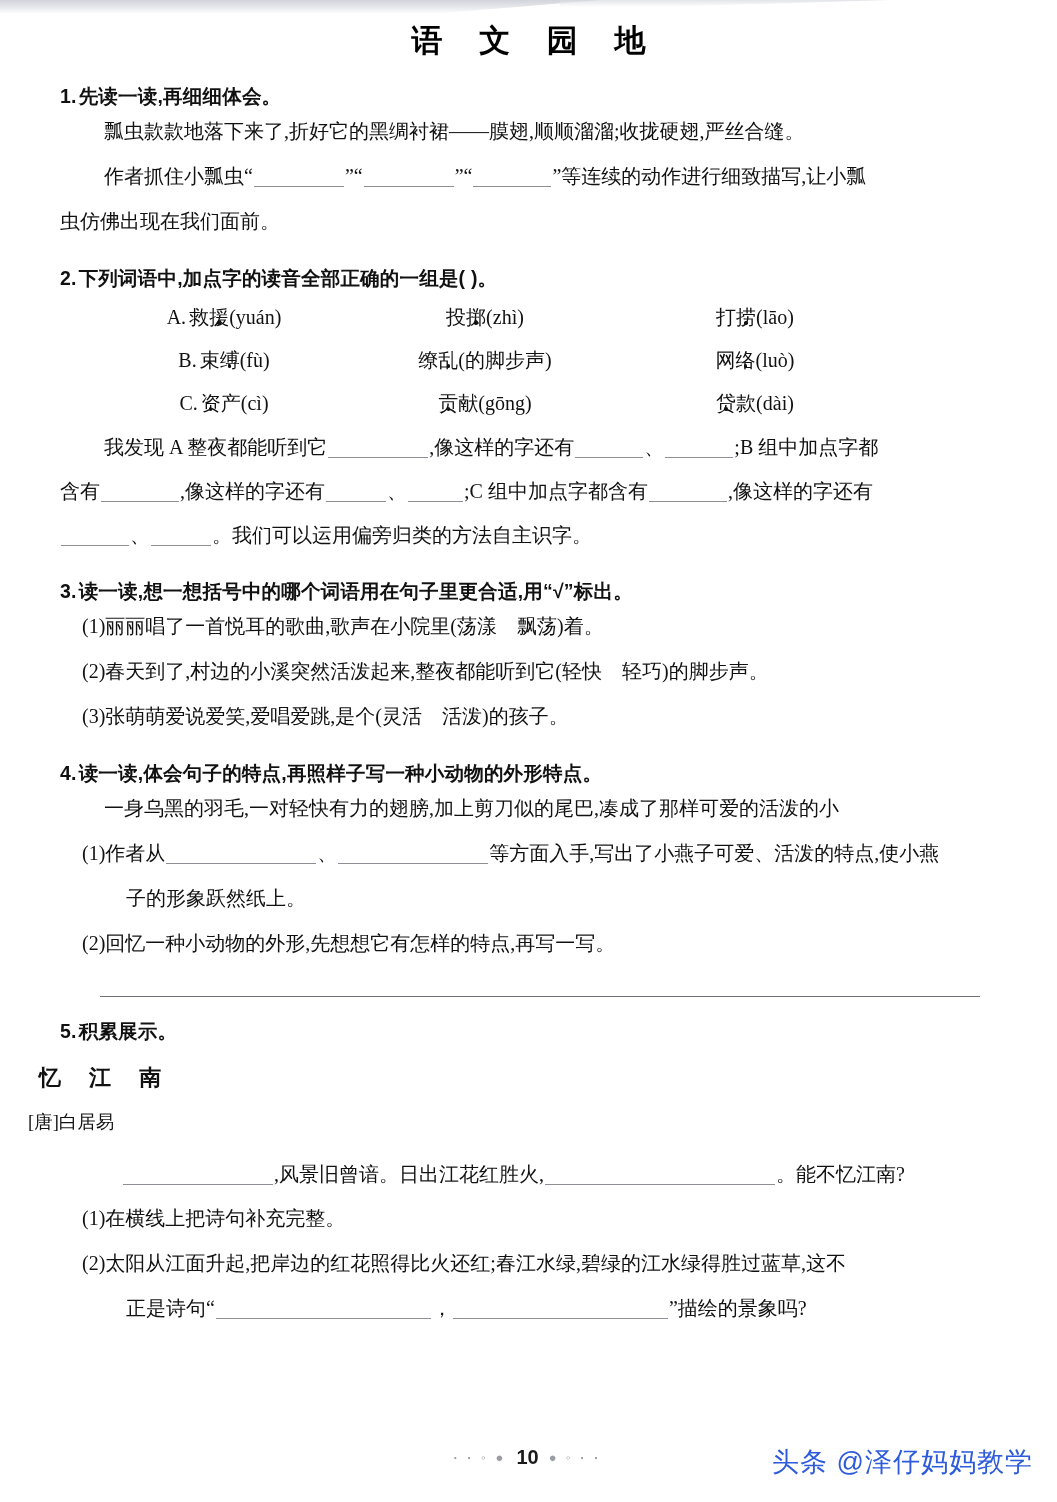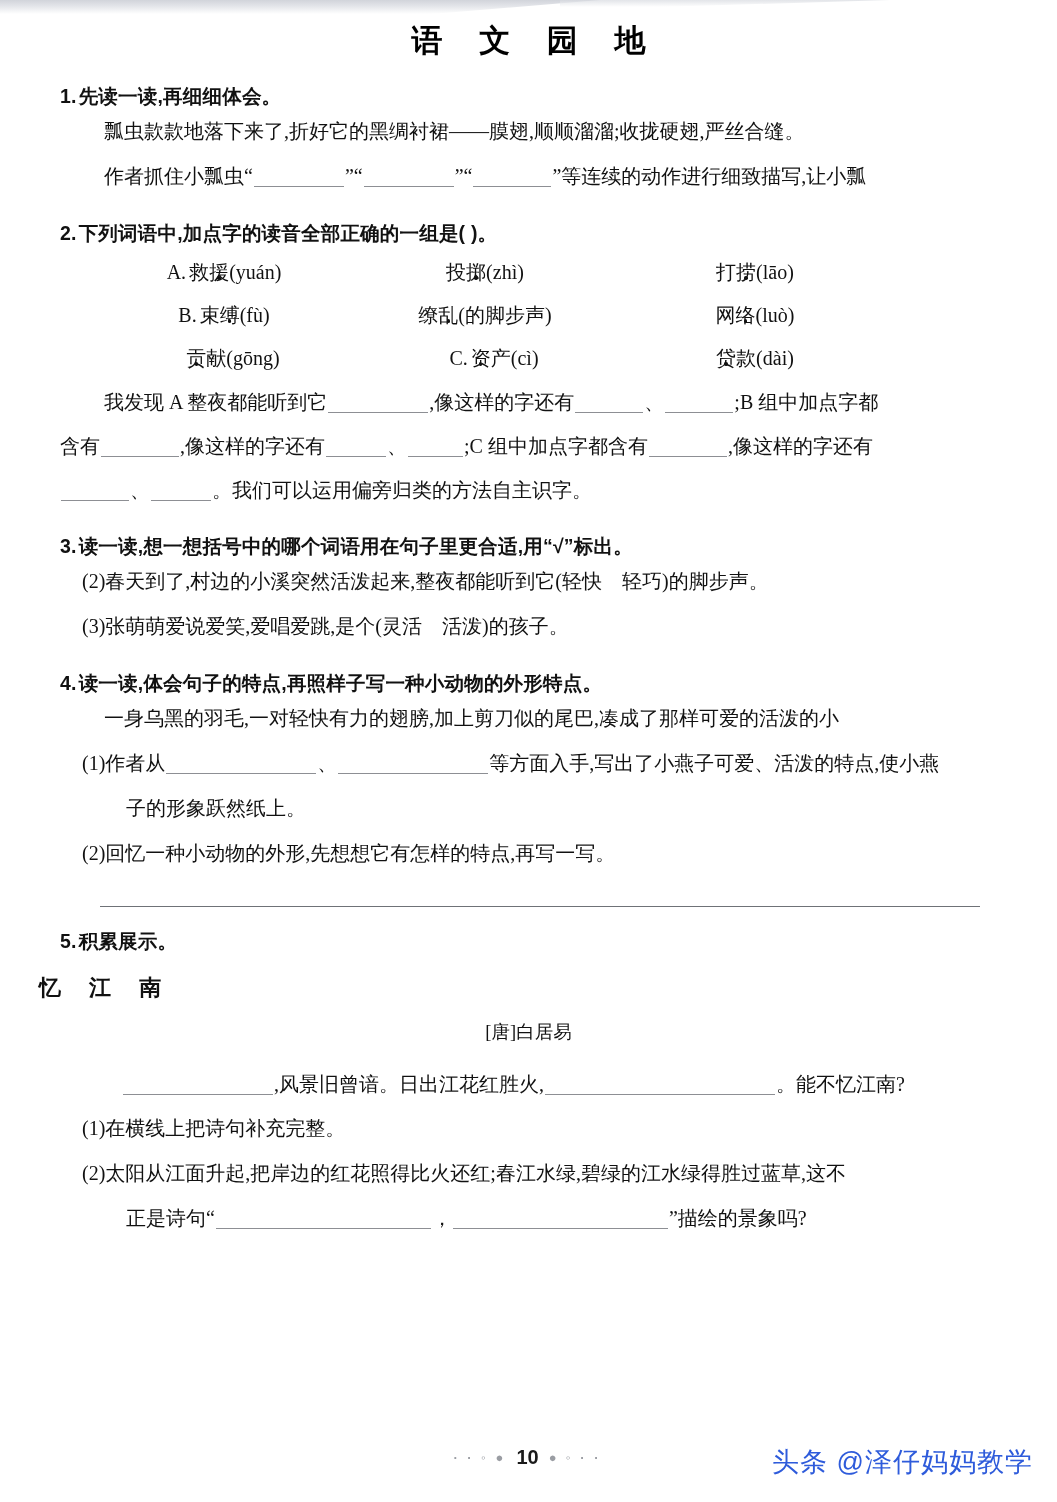--- a/index.html
+++ b/index.html
@@ -122,21 +122,21 @@
   .poem-title {
     text-align: left;
     font-family: "Liberation Sans", "DejaVu Sans", sans-serif;
     font-weight: bold;
     font-size: 22px;
     letter-spacing: 11px;
     padding-left: 11px;
     margin-top: 18px;
   }
   .poem-author {
-    text-align: center;
+    text-align: left;
     font-size: 18.5px;
     margin-top: 16px;
   }
   .poem-line {
     font-size: 20px;
     line-height: 44px;
     margin-left: 32px;
     padding-left: 62px;
     margin-top: 18px;
     white-space: nowrap;
@@ -189,20 +189,21 @@
 
   <div class="title">语 文 园 地</div>
 
   <div class="qnum">
     <span class="idx">1.</span><span>先读一读,再细细体会。</span>
   </div>
   <div class="body-line indent2">瓢虫款款地落下来了,折好它的黑绸衬裙——膜翅,顺顺溜溜;收拢硬翅,严丝合缝。</div>
   <div class="body-line indent2">
     <span>作者抓住小瓢虫“</span><span class="bl w90"></span><span>”“</span><span class="bl w90"></span><span>”“</span><span class="bl w78"></span><span>”等连续的动作进行细致描写,让小瓢</span>
   </div>
+  <div class="body-line">虫仿佛出现在我们面前。</div>
 
   <div class="qnum">
     <span class="idx">2.</span><span>下列词语中,加点字的读音全部正确的一组是(        )。</span>
   </div>
 
   <div class="opts">
 
     <div class="opt-row">
       <div class="opt-cell c1">
         <span class="opt-label">A.</span><span>救</span><span class="dotted">援</span><span>(yuán)</span>
@@ -221,25 +222,25 @@
       </div>
       <div class="opt-cell">
         <span>缭</span><span class="dotted">乱</span><span>(的脚步声)</span>
       </div>
       <div class="opt-cell">
         <span>网</span><span class="dotted">络</span><span>(luò)</span>
       </div>
     </div>
 
     <div class="opt-row">
-      <div class="opt-cell">
-        <span></span><span class="dotted">贡</span><span>献(gōng)</span>
-      </div>
       <div class="opt-cell c1">
         <span class="opt-label">C.</span><span></span><span class="dotted">资</span><span>产(cì)</span>
+      </div>
+      <div class="opt-cell">
+        <span></span><span class="dotted">贡</span><span>献(gōng)</span>
       </div>
       <div class="opt-cell">
         <span></span><span class="dotted">贷</span><span>款(dài)</span>
       </div>
     </div>
   </div>
 
   <div class="q2-fill">
     <div class="ln" style="padding-left:44px">
       <span>我发现 A 整夜都能听到它</span><span class="bl w100"></span><span>,像这样的字还有</span><span class="bl w68"></span><span>、</span><span class="bl w68"></span><span>;B 组中加点字都</span>
@@ -248,20 +249,21 @@
       <span>含有</span><span class="bl w78"></span><span>,像这样的字还有</span><span class="bl w60"></span><span>、</span><span class="bl w55"></span><span>;C 组中加点字都含有</span><span class="bl w78"></span><span>,像这样的字还有</span>
     </div>
     <div class="ln">
       <span class="bl w68"></span><span>、</span><span class="bl w60"></span><span>。我们可以运用偏旁归类的方法自主识字。</span>
     </div>
   </div>
 
   <div class="qnum">
     <span class="idx">3.</span><span>读一读,想一想括号中的哪个词语用在句子里更合适,用“√”标出。</span>
   </div>
+  <div class="body-line indent1">(1)丽丽唱了一首悦耳的歌曲,歌声在小院里(荡漾　飘荡)着。</div>
   <div class="body-line indent1">(2)春天到了,村边的小溪突然活泼起来,整夜都能听到它(轻快　轻巧)的脚步声。</div>
   <div class="body-line indent1">(3)张萌萌爱说爱笑,爱唱爱跳,是个(灵活　活泼)的孩子。</div>
 
   <div class="qnum">
     <span class="idx">4.</span><span>读一读,体会句子的特点,再照样子写一种小动物的外形特点。</span>
   </div>
   <div class="body-line indent2">一身乌黑的羽毛,一对轻快有力的翅膀,加上剪刀似的尾巴,凑成了那样可爱的活泼的小</div>
   <div class="body-line indent1">
     <span>(1)作者从</span><span class="bl w150"></span><span>、</span><span class="bl w150"></span><span>等方面入手,写出了小燕子可爱、活泼的特点,使小燕</span>
   </div>

